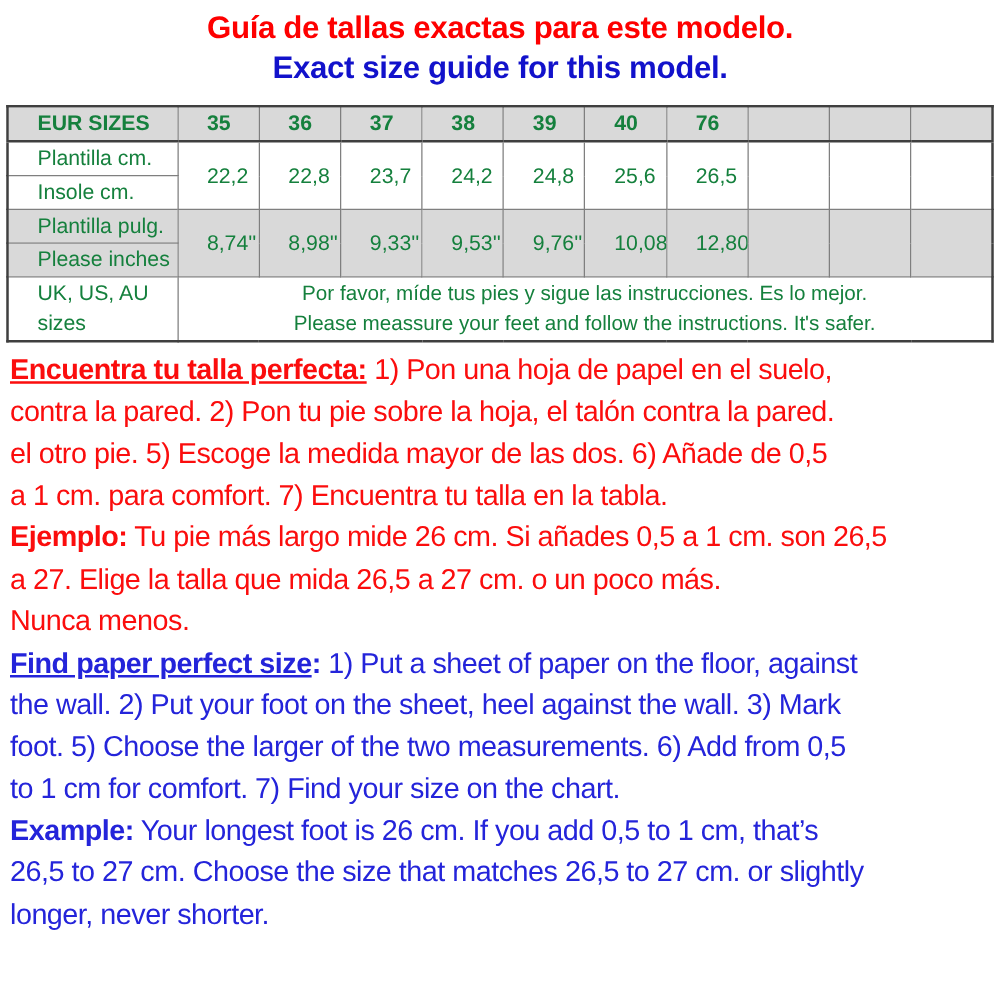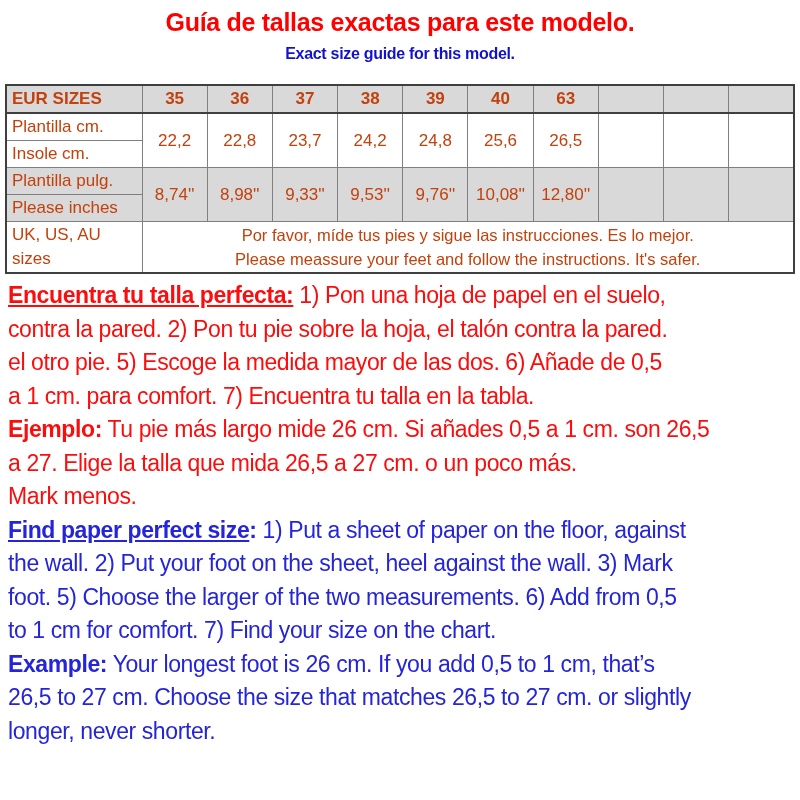--- a/index.html
+++ b/index.html
@@ -17,39 +17,39 @@
     font-weight: bold;
     font-size: 25px;
     line-height: 32px;
     margin-top: 6px;
     letter-spacing: -0.3px;
     color: var(--title_red);
   }
   .subtitle {
     text-align: center;
     font-weight: bold;
-    font-size: 16px;
+    font-size: 25px;
     line-height: 32px;
     letter-spacing: -0.3px;
     color: var(--title_blue);
   }
 
   
   table.size-table {
     width: 790px;
     margin: 14px auto 0 auto;
     border-collapse: collapse;
     table-layout: fixed;
     border: 2px solid var(--table_border_dark);
   }
   table.size-table td {
     border: 1px solid var(--table_border_light);
     font-size: 17px;
-    color: #c2410c;
-    padding: 1px 5px;
+    color: #15803d;
+    padding: 1px 23px;
     height: 24px;
     overflow: hidden;
     white-space: nowrap;
   }
   col.c-label { width: 136px; }
   td.lbl  { text-align: left; }
   td.num  { text-align: center; }
   td.bold { font-weight: bold; }
   td.bg   { background: var(--table_header_bg); }
   tr.hdr td { border-bottom: 2px solid var(--table_border_dark); }
@@ -96,21 +96,21 @@
     </colgroup>
     <tbody>
       <tr class="hdr">
         <td class="lbl bold bg">EUR SIZES</td>
         <td class="num bold bg">35</td>
         <td class="num bold bg">36</td>
         <td class="num bold bg">37</td>
         <td class="num bold bg">38</td>
         <td class="num bold bg">39</td>
         <td class="num bold bg">40</td>
-        <td class="num bold bg">63</td>
+        <td class="num bold bg">76</td>
         <td class="bg"></td>
         <td class="bg"></td>
         <td class="bg"></td>
       </tr>
       <tr>
         <td class="lbl">Plantilla cm.</td>
         <td class="num groupb" rowspan="2">22,2</td>
         <td class="num groupb" rowspan="2">22,8</td>
         <td class="num groupb" rowspan="2">23,7</td>
         <td class="num groupb" rowspan="2">24,2</td>
@@ -158,21 +158,21 @@
     <div class="para red">
       <div class="line"><span class="lead u">Encuentra tu talla perfecta:</span><span> 1) Pon una hoja de papel en el suelo,</span></div>
       <div class="line">contra la pared. 2) Pon tu pie sobre la hoja, el talón contra la pared.</div>
       <div class="line">el otro pie. 5) Escoge la medida mayor de las dos. 6) Añade de 0,5</div>
       <div class="line">a 1 cm. para comfort. 7) Encuentra tu talla en la tabla.</div>
     </div>
 
     <div class="para red">
       <div class="line"><span class="lead">Ejemplo:</span><span> Tu pie más largo mide 26 cm. Si añades 0,5 a 1 cm. son 26,5</span></div>
       <div class="line">a 27. Elige la talla que mida 26,5 a 27 cm. o un poco más.</div>
-      <div class="line">Mark menos.</div>
+      <div class="line">Nunca menos.</div>
     </div>
 
     <div class="para blue">
       <div class="line"><span class="lead u">Find paper perfect size</span><span class="lead">:</span><span> 1) Put a sheet of paper on the floor, against</span></div>
       <div class="line">the wall. 2) Put your foot on the sheet, heel against the wall. 3) Mark</div>
       <div class="line">foot. 5) Choose the larger of the two measurements. 6) Add from 0,5</div>
       <div class="line">to 1 cm for comfort. 7) Find your size on the chart.</div>
     </div>
 
     <div class="para blue">

